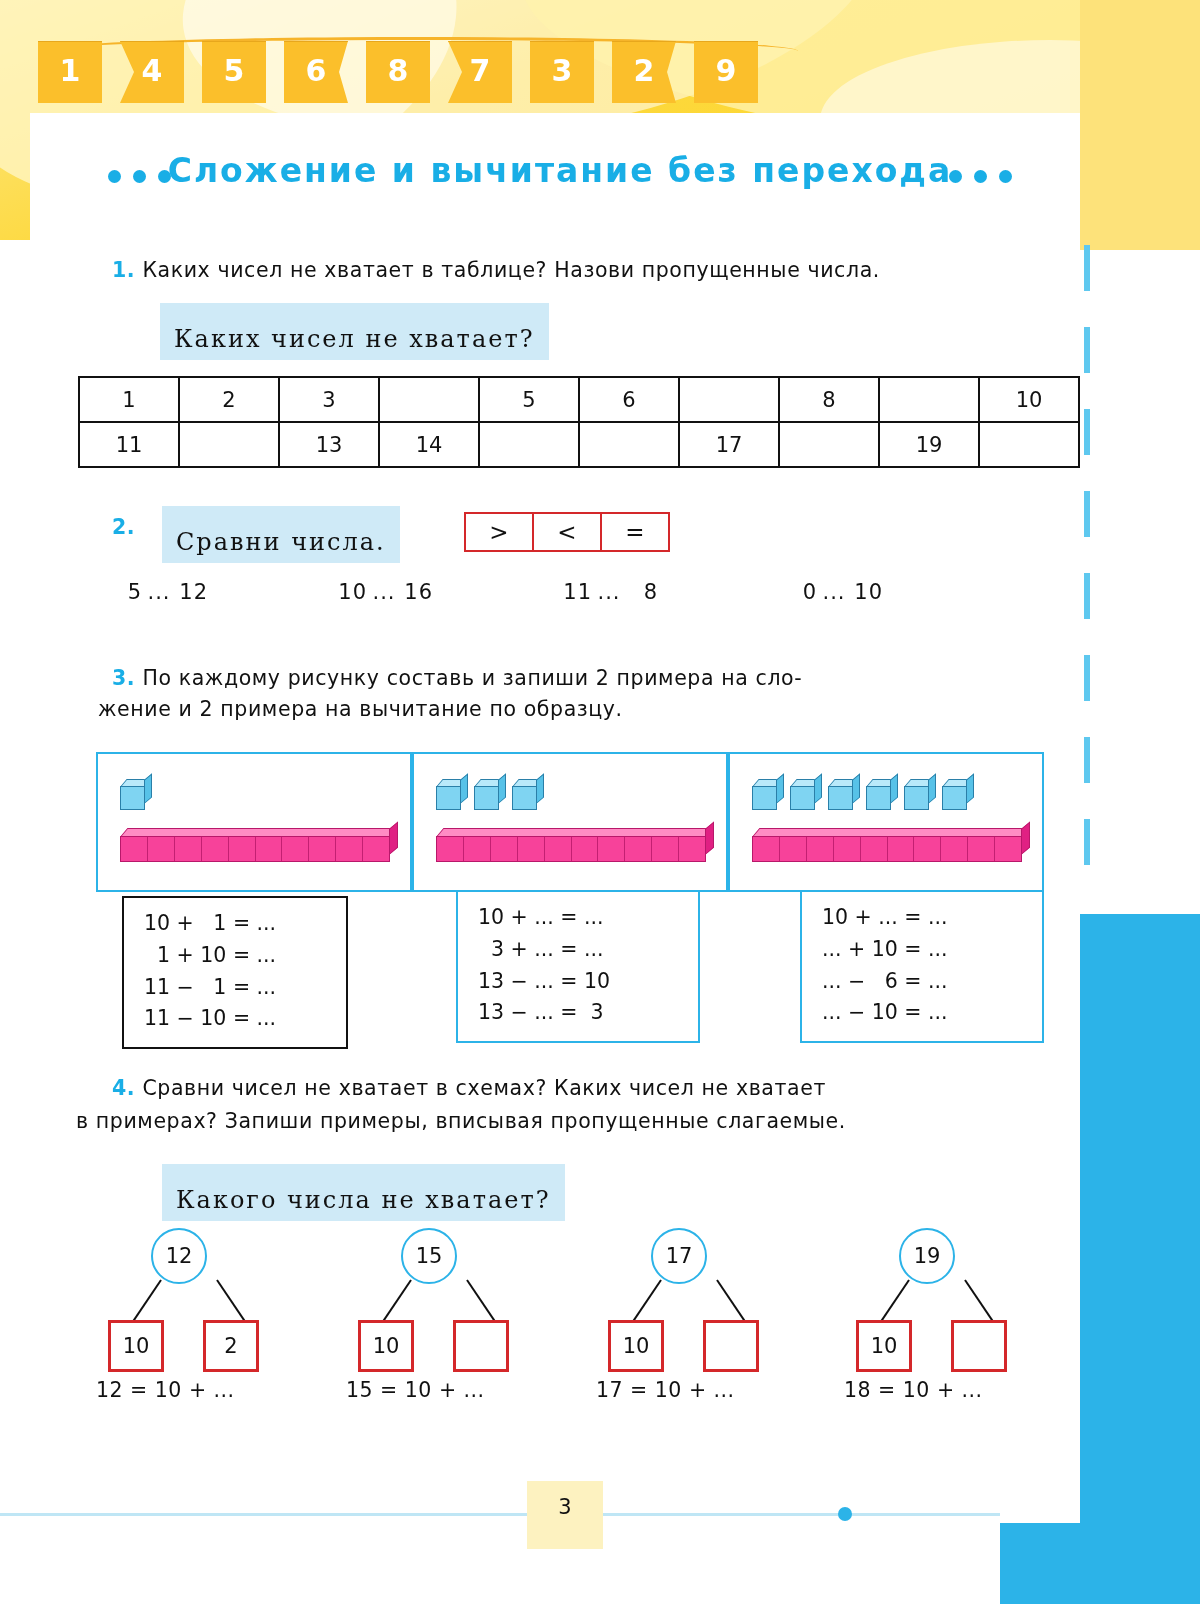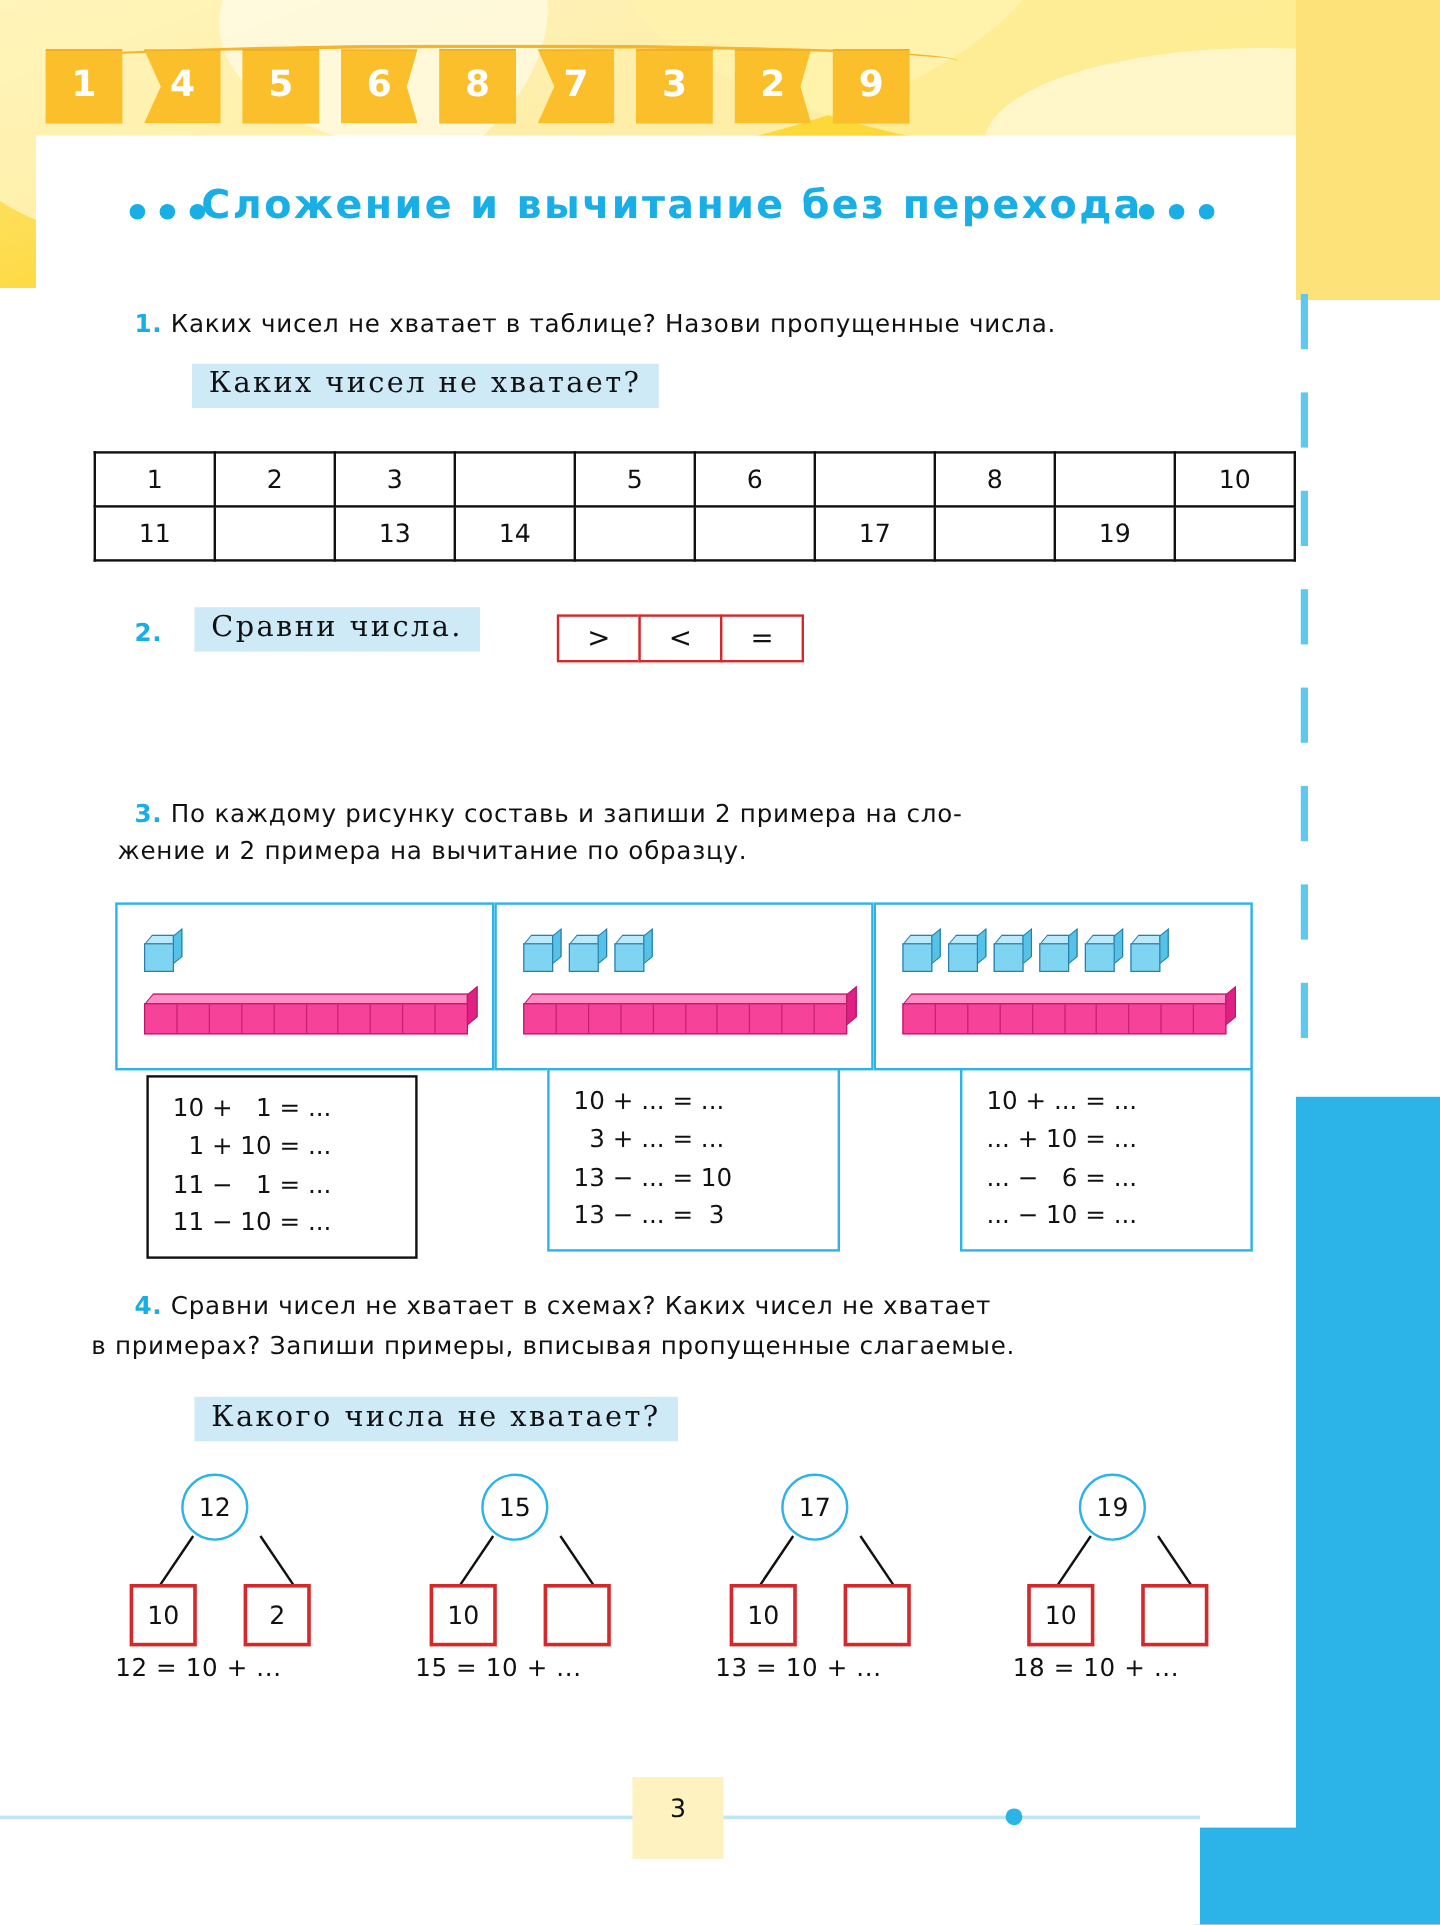--- a/index.html
+++ b/index.html
@@ -167,21 +167,21 @@
     color: #19aee6;
     font-weight: bold;
   }
   .label-box {
     position: absolute;
     background: #cfeaf7;
     color: #111;
     font-family: "DejaVu Serif", serif;
     font-size: 24px;
     letter-spacing: 2px;
-    padding: 2px 14px 7px 14px;
+    padding: 22px 14px 7px 14px;
   }
 
   
   .num-table {
     position: absolute;
     left: 78px; top: 376px;
     border-collapse: collapse;
   }
   .num-table td {
     width: 96px; height: 41px;
@@ -444,20 +444,34 @@
   <span class="num">2.</span>
 </div>
 <div class="label-box" style="left:162px; top:506px;">Сравни числа.</div>
 <div class="sign-box">
   <div>&gt;</div>
   <div>&lt;</div>
   <div>=</div>
 </div>
 
 <div class="compare-grid">
+  <div class="compare-row">
+    <div class="compare-cell">
+      <span class="a">5</span><span class="d">...</span><span class="b">12</span>
+    </div>
+    <div class="compare-cell">
+      <span class="a">10</span><span class="d">...</span><span class="b">16</span>
+    </div>
+    <div class="compare-cell">
+      <span class="a">11</span><span class="d">...</span><span class="b">8</span>
+    </div>
+    <div class="compare-cell">
+      <span class="a">0</span><span class="d">...</span><span class="b">10</span>
+    </div>
+  </div>
 </div>
 
 <div class="task" style="left:112px; top:663px; width:940px;">
   <span class="num">3.</span>
   <span>По каждому рисунку составь и запиши 2 примера на сло-</span>
 </div>
 <div class="task" style="left:98px; top:694px; width:940px;">жение и 2 примера на вычитание по образцу.</div>
 
 <div class="pic-frame" style="left:96px; top:752px; width:312px;">
   <div class="cube" style="left:22px; top:25px;">
@@ -604,21 +618,21 @@
   <div class="sq" style="left:105px; top:92px;"></div>
   <div class="eqline" style="left:-2px; top:150px;">15 = 10 + ...</div>
 </div>
 
 <div class="scheme" style="left:598px; top:1228px; width:230px; height:170px;">
   <div class="circle" style="left:53px; top:0px;">17</div>
   <div class="leg" style="left:62px; top:52px; height:62px; transform: rotate(34deg);"></div>
   <div class="leg" style="left:118px; top:52px; height:62px; transform: rotate(-34deg);"></div>
   <div class="sq" style="left:10px; top:92px;">10</div>
   <div class="sq" style="left:105px; top:92px;"></div>
-  <div class="eqline" style="left:-2px; top:150px;">13 = 10 + ...</div>
+  <div class="eqline" style="left:-2px; top:150px;">17 = 10 + ...</div>
 </div>
 
 <div class="scheme" style="left:846px; top:1228px; width:230px; height:170px;">
   <div class="circle" style="left:53px; top:0px;">19</div>
   <div class="leg" style="left:62px; top:52px; height:62px; transform: rotate(34deg);"></div>
   <div class="leg" style="left:118px; top:52px; height:62px; transform: rotate(-34deg);"></div>
   <div class="sq" style="left:10px; top:92px;">10</div>
   <div class="sq" style="left:105px; top:92px;"></div>
   <div class="eqline" style="left:-2px; top:150px;">18 = 10 + ...</div>
 </div>

